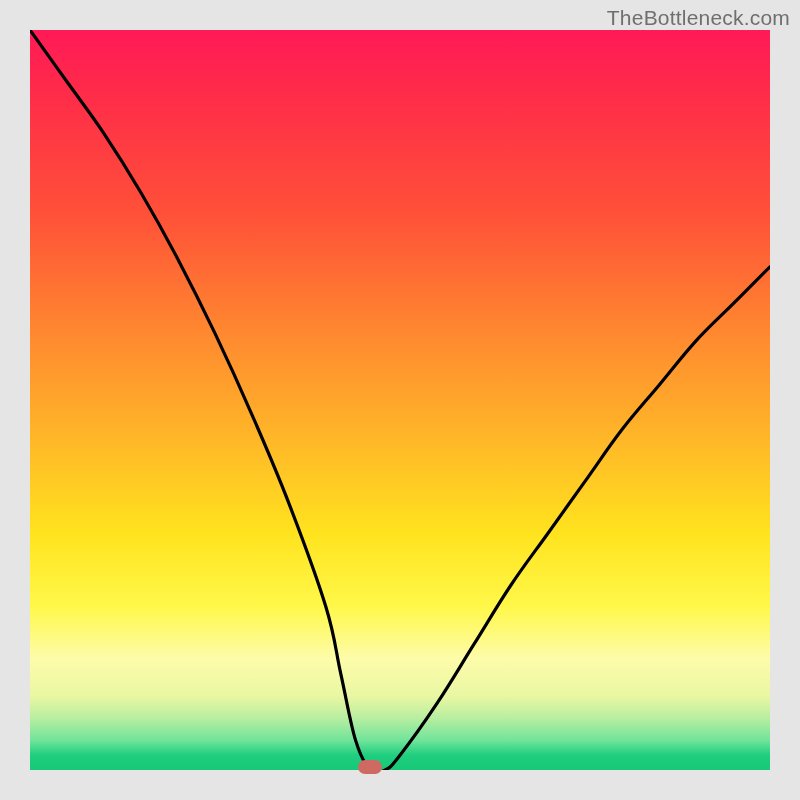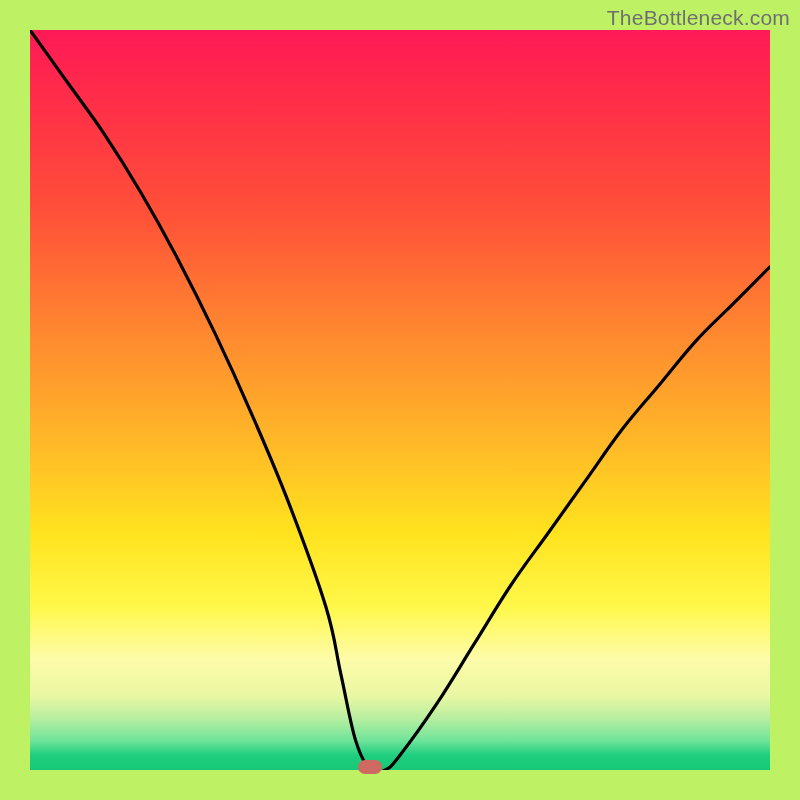--- a/index.html
+++ b/index.html
@@ -8,21 +8,21 @@
     width: 800px;
     height: 800px;
     background: #000;
     overflow: hidden;
     font-family: Arial, Helvetica, sans-serif;
   }
   .frame {
     position: absolute;
     left: 0; top: 0;
     width: 800px; height: 800px;
-    background: #bef264;
+    background: #e5e5e5;
   }
   .plot-area {
     position: absolute;
     left: 30px;
     top: 30px;
     width: 740px;
     height: 740px;
     
     background: linear-gradient(to bottom,
       #ff1a57 0%,

